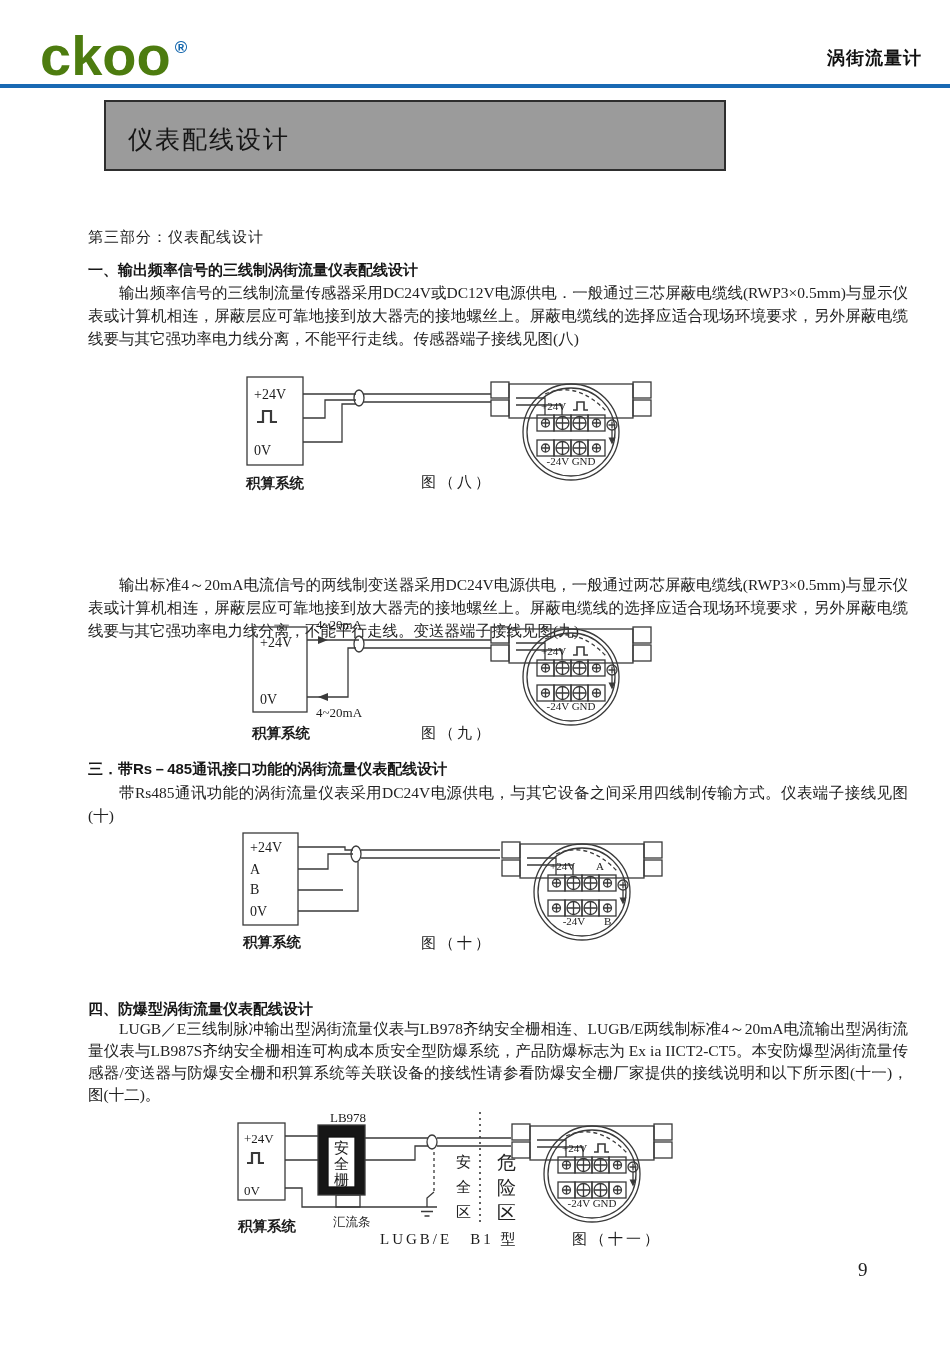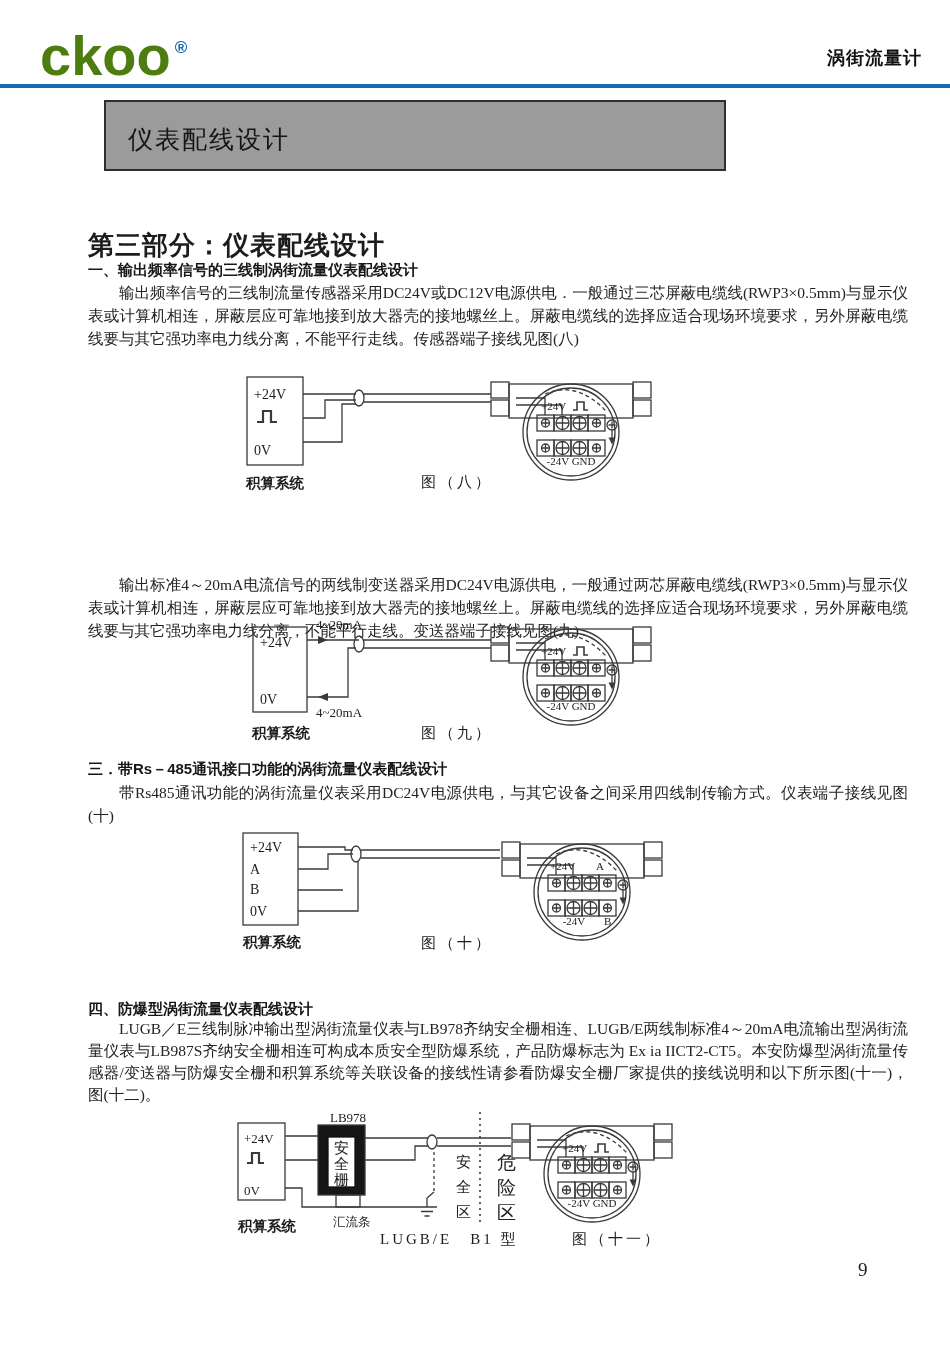--- a/index.html
+++ b/index.html
@@ -12,21 +12,21 @@
           font-size:56px; color:#4d7c0f; line-height:1; }
   .regmark { font-family:"Liberation Sans", sans-serif; font-weight:bold;
              font-size:17px; color:#1366ad; }
   .doc-title { font-family:"Liberation Sans", sans-serif; font-weight:bold;
                font-size:18px; color:#111; letter-spacing:1px; }
   .blue-rule { background:#1969b3; }
 
   .banner { background:#9b9b9b; border:2px solid #2e2e2e; box-sizing:border-box; }
   .banner-title { font-size:25px; color:#151515; letter-spacing:2px; }
 
-  .main-title { font-size:26px; font-weight:bold; letter-spacing:1px; }
+  .main-title { font-size:15px; font-weight:normal; letter-spacing:1px; }
   .sec-h { font-family:"Liberation Sans", sans-serif; font-weight:bold; font-size:15px; color:#171717;text-align:right; }
   .sec-b { font-size:15.5px; line-height:23px; text-indent:2em; text-align:justify; color:#222; }
 
   .fig { position:absolute; }
   .fig svg { position:absolute; left:0; top:0; }
   svg text { font-family:"Liberation Serif", serif; fill:#1c1c1c; }
   svg .sys { font-family:"Liberation Sans", sans-serif; font-weight:bold; font-size:14.5px; }
   svg .cap { font-size:15px; letter-spacing:3px; }
   svg .lbl { font-size:14px; }
   svg .sm  { font-size:11px; }

